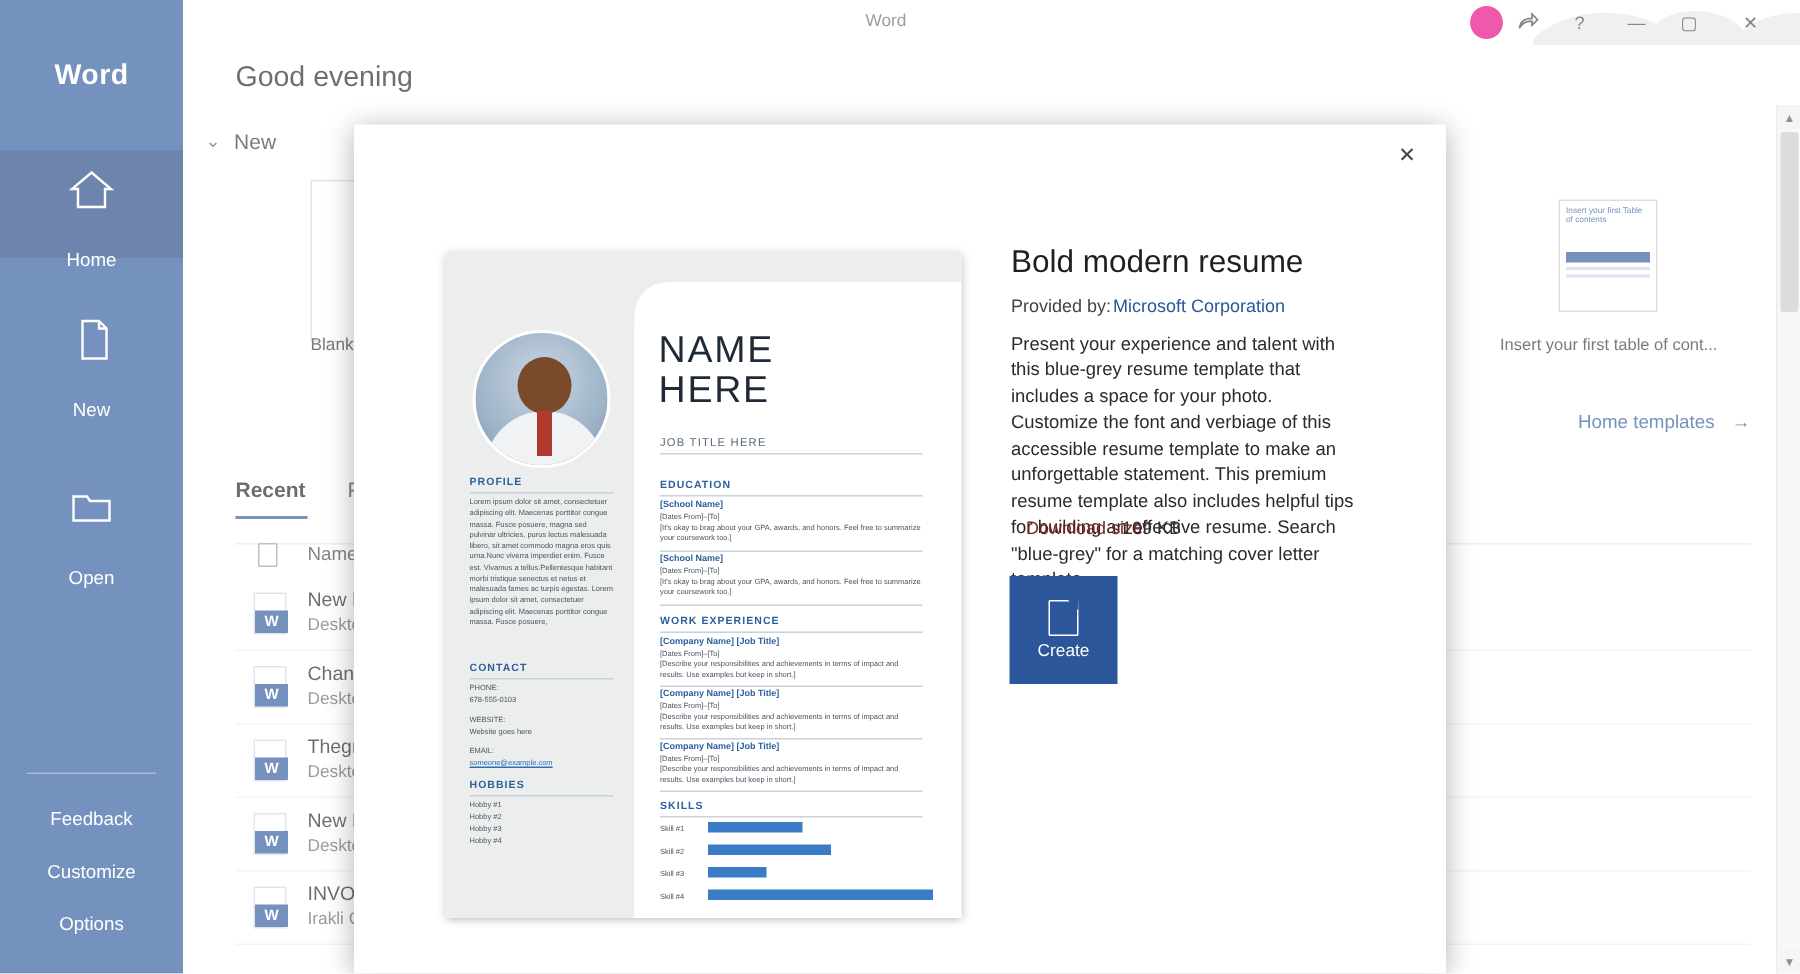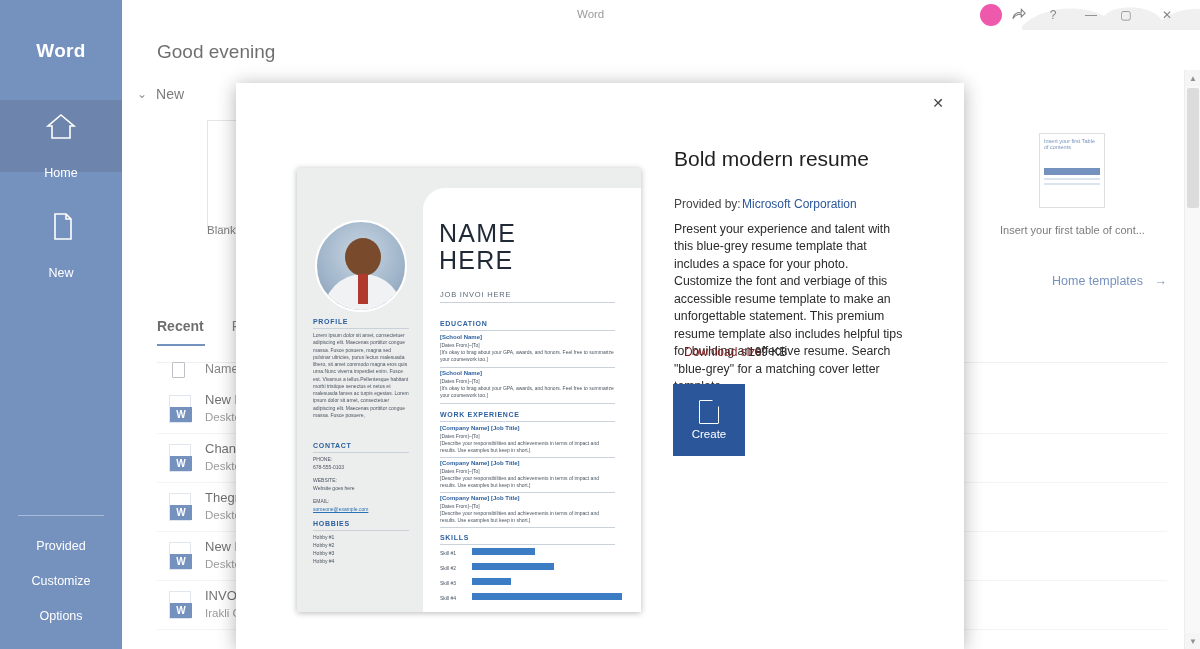--- a/index.html
+++ b/index.html
@@ -278,21 +278,21 @@
   }
   .pv-rtxt {
     position: absolute; font-size: 5px; color: #4a5560; line-height: 1.45; width: 175px;
   }
   .pv-link { color: #2b6fb5; text-decoration: underline; }
   .skillbar { position: absolute; height: 7px; background: #3b7cc4; }
   .skilllbl { position: absolute; font-size: 5px; color: #4a5560; }
 
   
   .m-title {
-    position: absolute; left: 438px; top: 64px;
+    position: absolute; left: 438px; top: 80px;
     font-size: 21px; color: #1f1f1f;
   }
   .m-provided {
     position: absolute; left: 438px; top: 114px;
     font-size: 12px; color: #444;
   }
   .m-provider-link {
     position: absolute; left: 506px; top: 114px;
     font-size: 12px; color: #2b579a; cursor: pointer;
   }
@@ -344,23 +344,31 @@
     <div class="rail-item new">
       <span class="ico">
         <svg width="34" height="32" viewBox="0 0 34 32">
             <path d="M11 4 H22 L27 9 V29 H11 Z" fill="none" stroke="#fff" stroke-width="1.6"></path>
             <path d="M22 4 V9 H27" fill="none" stroke="#fff" stroke-width="1.6"></path>
           </svg>
       </span>
       <span class="lbl">New</span>
     </div>
 
+    <div class="rail-item open">
+      <span class="ico">
+        <svg width="34" height="32" viewBox="0 0 34 32">
+            <path d="M5 9 H14 L16 12 H29 V25 H5 Z" fill="none" stroke="#fff" stroke-width="1.6"></path>
+          </svg>
+      </span>
+      <span class="lbl">Open</span>
+    </div>
 
     <div class="rail-sep"></div>
-    <div class="rail-link account">Provided</div>
+    <div class="rail-link account">Feedback</div>
     <div class="rail-link feedback">Customize</div>
     <div class="rail-link options">Options</div>
   </div>
 
   <div class="titlebar">
     <div class="cloudline">
       <svg width="300" height="30" viewBox="0 0 300 30">
         <path d="M0 26 C20 6 60 4 82 16 C96 2 130 6 140 20 C160 4 196 6 208 20 C226 6 262 8 276 24 L300 26 L300 30 L0 30 Z" fill="#e9e9e9"></path>
       </svg>
     </div>
@@ -466,21 +474,21 @@
       <div class="pv-photo">
         <div class="coat"></div>
           <div class="face"></div>
           <div class="tie"></div>
       </div>
 
       <div class="pv-name">
         <div>NAME</div>
         <div>HERE</div>
       </div>
-      <div class="pv-jobtitle">JOB INVOI HERE</div>
+      <div class="pv-jobtitle">JOB TITLE HERE</div>
       <div class="pv-hr" style="left:143px; top:134px; width:175px;"></div>
 
       <div class="pv-sec" style="left:16px; top:150px;">PROFILE</div>
       <div class="pv-hr" style="left:16px; top:160px; width:96px;"></div>
       <div class="pv-txt" style="left:16px; top:164px;">Lorem ipsum dolor sit amet, consectetuer adipiscing elit. Maecenas porttitor congue massa. Fusce posuere, magna sed pulvinar ultricies, purus lectus malesuada libero, sit amet commodo magna eros quis urna.Nunc viverra imperdiet enim. Fusce est. Vivamus a tellus.Pellentesque habitant morbi tristique senectus et netus et malesuada fames ac turpis egestas. Lorem ipsum dolor sit amet, consectetuer adipiscing elit. Maecenas porttitor congue massa. Fusce posuere,</div>
 
       <div class="pv-sec" style="left:16px; top:274px;">CONTACT</div>
       <div class="pv-hr" style="left:16px; top:284px; width:96px;"></div>
       <div class="pv-txt" style="left:16px; top:288px;">PHONE:</div>
       <div class="pv-txt" style="left:16px; top:296px;">678-555-0103</div>

